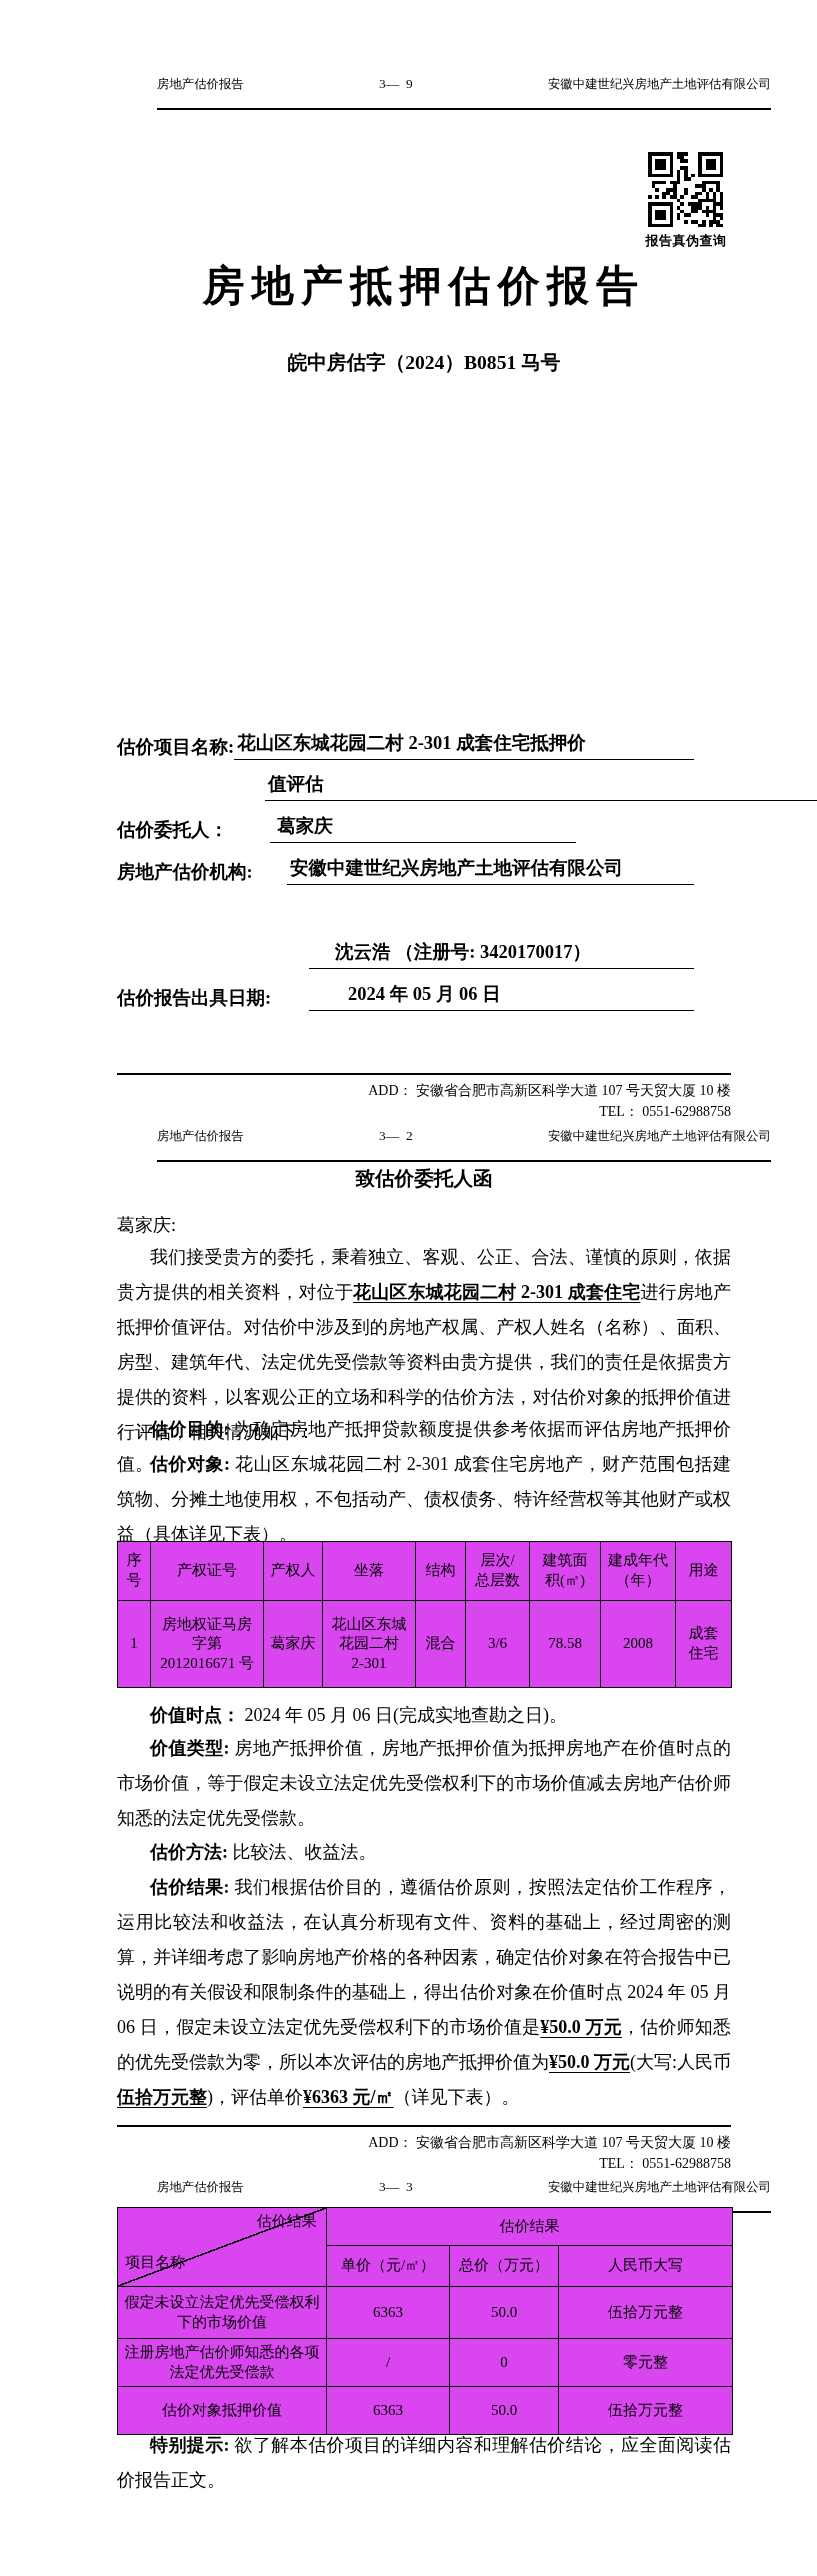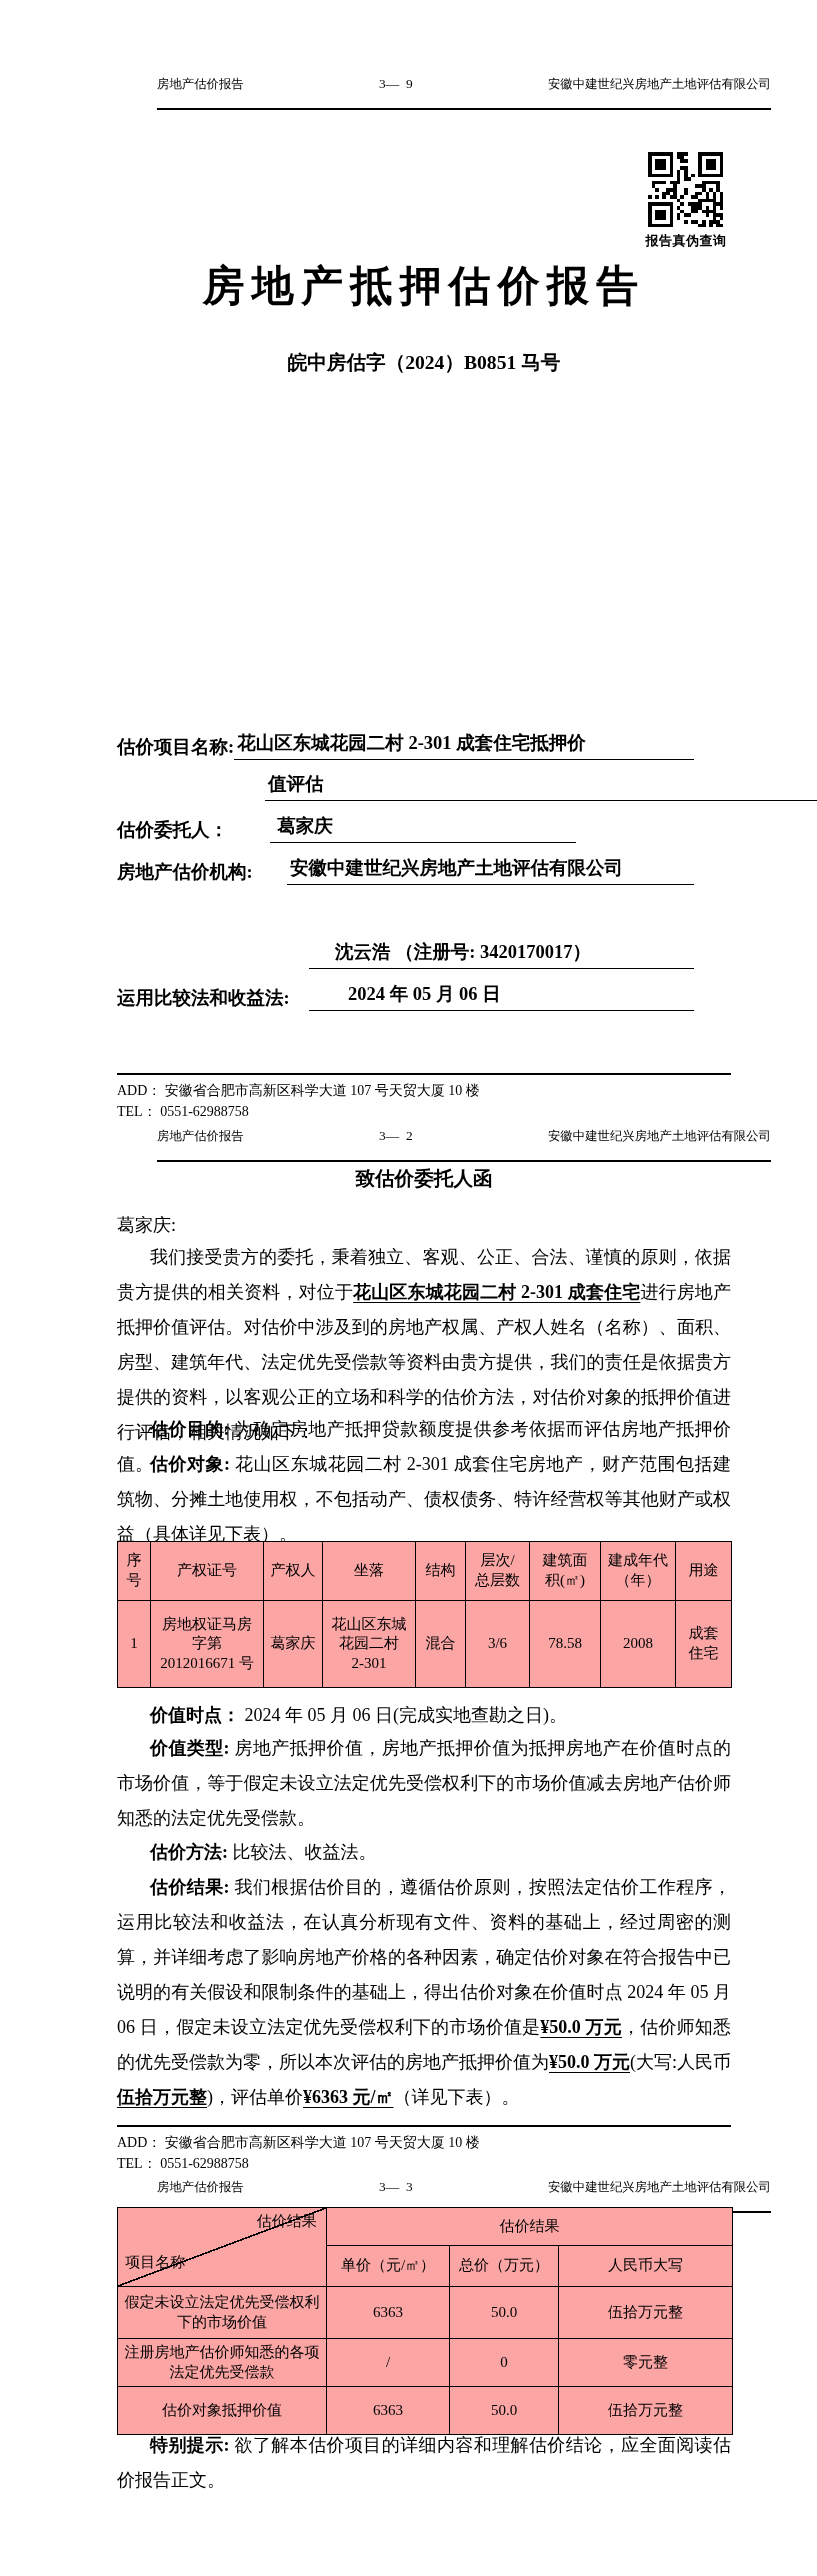--- a/index.html
+++ b/index.html
@@ -29,20 +29,21 @@
   .pageheader .pnum{font-size:13.4px;white-space:pre;}
   
   .pagefooter{
     position:absolute;
     left:117px;
     width:614px;
     border-top:2.1px solid #000;
     padding-top:6.2px;
     font-size:14px;
     line-height:20.6px;
+    text-align:right;
   }
   
   .qrwrap{position:absolute;left:645px;top:152px;width:82px;text-align:center;}
   .qr-grid{display:grid;grid-template-columns:repeat(21,3.6px);grid-auto-rows:3.6px;width:76px;margin:0 auto;}
   .qr-grid i{display:block;width:3.6px;height:3.6px;}
   .qr-grid i.qb{background:#000;}
   .qr-caption{margin-top:4.1px;font-size:13px;font-weight:bold;letter-spacing:0.5px;}
   
   .doc-title{
     position:absolute;left:117px;top:258px;width:614px;
@@ -83,21 +84,21 @@
   }
   .indent{text-indent:33px;}
   .b{font-weight:bold;}
   .bu{
     font-weight:bold;
     text-decoration:underline;
     text-decoration-thickness:1px;
     text-underline-offset:3.6px;
   }
   
-  table{border-collapse:collapse;table-layout:fixed;position:absolute;background:#fca5a5;}
+  table{border-collapse:collapse;table-layout:fixed;position:absolute;background:#d946ef;}
   td{
     border:1px solid #000;
     font-size:15px;line-height:19.6px;
     text-align:center;vertical-align:middle;
     white-space:pre-line;
     padding:1px 3.1px;
     overflow:hidden;
   }
   #table1{left:117px;top:1541px;width:614px;}
   #table2{left:117px;top:2207px;width:614px;}
@@ -591,21 +592,21 @@
     <span class="cov-label w330">房地产估价机构:</span>
     <span class="cov-value">安徽中建世纪兴房地产土地评估有限公司</span>
   </div>
 
   <div class="cover-line" style="top:940px">
     <span class="cov-label w372"></span>
     <span class="cov-value pl50">沈云浩 （注册号: 3420170017）</span>
   </div>
 
   <div class="cover-line" style="top:982px">
-    <span class="cov-label w372">运用比较法和收益法:</span>
+    <span class="cov-label w372">估价报告出具日期:</span>
     <span class="cov-value pl75">2024 年 05 月 06 日</span>
   </div>
 
   <div class="pagefooter" style="top:1073px">
     <div>ADD： 安徽省合肥市高新区科学大道 107 号天贸大厦 10 楼</div>
     <div>TEL： 0551-62988758</div>
   </div>
 
   <div class="pageheader" style="top:1128px">
     <span>房地产估价报告</span>

